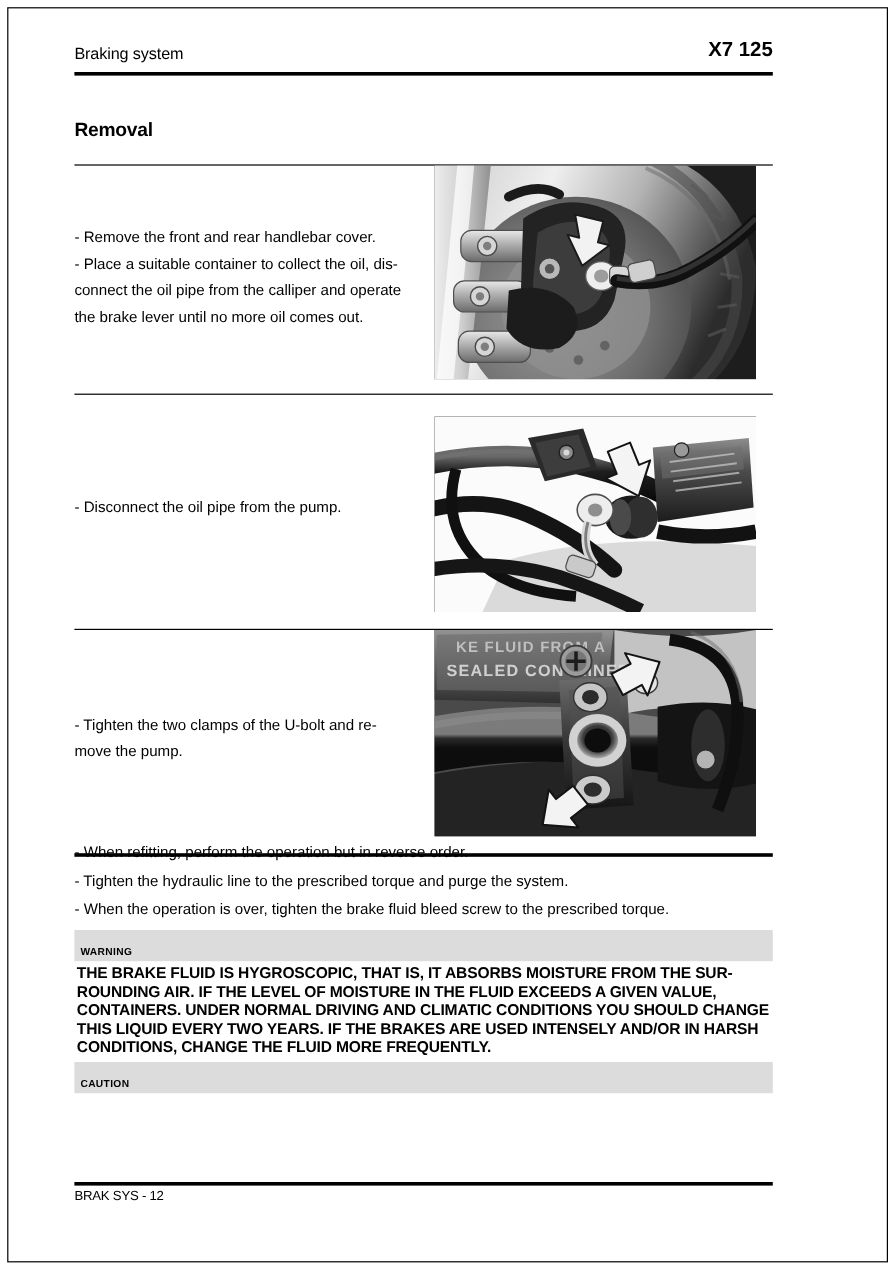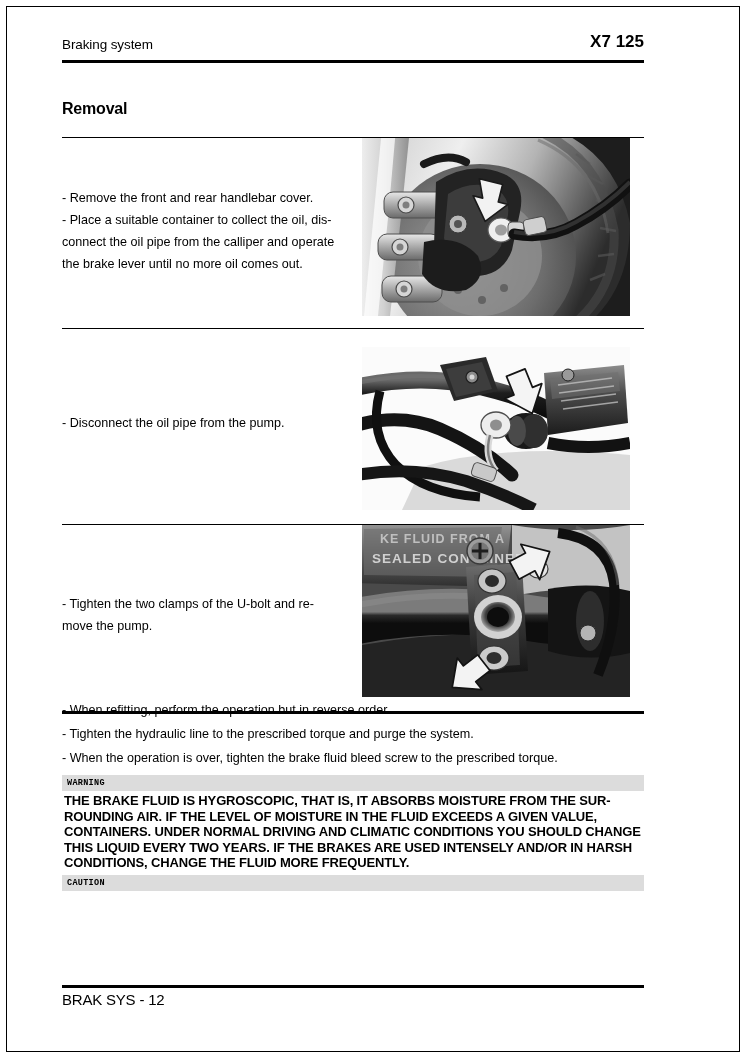--- a/index.html
+++ b/index.html
@@ -131,23 +131,22 @@
     line-height: 21px;
     margin-bottom: 3px;
   }
 
   
   .notice-bar {
     background: #dcdcdc;
     font-size: 8.5px;
     font-weight: bold;
     letter-spacing: 0.3px;
-    padding: 3px 4px 3px 5px;
+    padding: 13px 4px 3px 5px;
     box-sizing: border-box;
-    font-family: Liberation Mono, monospace;
   }
   .notice-body {
     font-size: 13px;
     font-weight: bold;
     line-height: 15.6px;
     letter-spacing: -0.15px;
     padding: 2px 0 1px 2px;
   }
   .notice-body div { white-space: nowrap; }
   .spacer-12 { height: 12px; }
@@ -158,21 +157,21 @@
     left: 62px;
     top: 985px;
     width: 582px;
     height: 3px;
     background: #000000;
   }
   .footer-text {
     position: absolute;
     left: 62px;
     top: 991px;
-    font-size: 15px;
+    font-size: 11px;
     letter-spacing: -0.2px;
   }
 </style>
 </head>
 <body>
 
 <div class="page">
 
   <div class="page-frame"></div>
 

